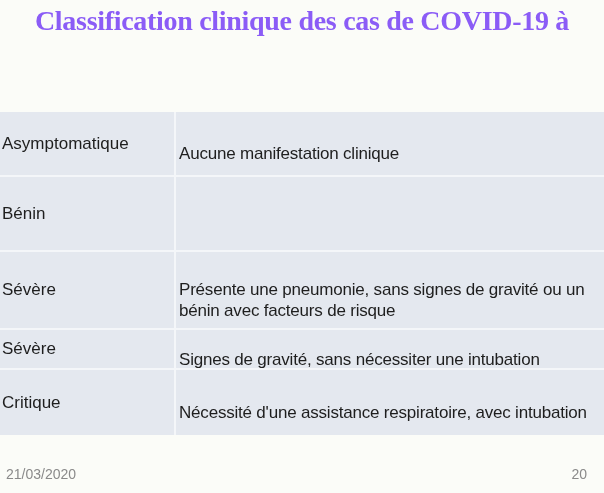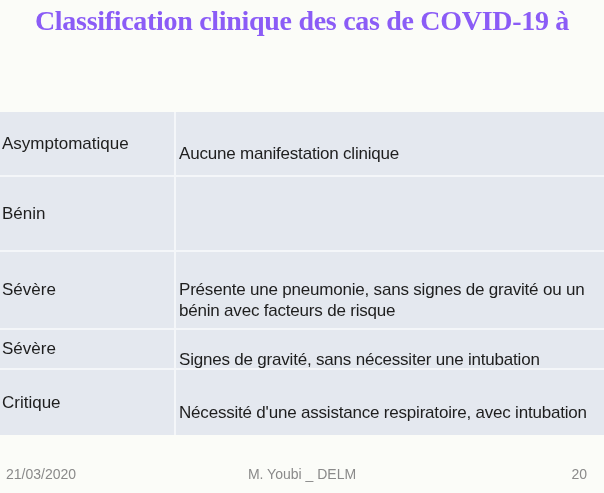--- a/index.html
+++ b/index.html
@@ -91,15 +91,14 @@
       <div class="cell-label">Sévère</div>
       <div class="cell-desc">Signes de gravité, sans nécessiter une intubation</div>
     </div>
     <div class="row" style="height:65px">
       <div class="cell-label">Critique</div>
       <div class="cell-desc">Nécessité d'une assistance respiratoire, avec intubation</div>
     </div>
   </div>
 
   <div class="footer footer-date">21/03/2020</div>
-  <div class="footer footer-author">M. Youbi _ DELM</div>
   <div class="footer footer-page">20</div>
 </div>
 
 </body></html>

